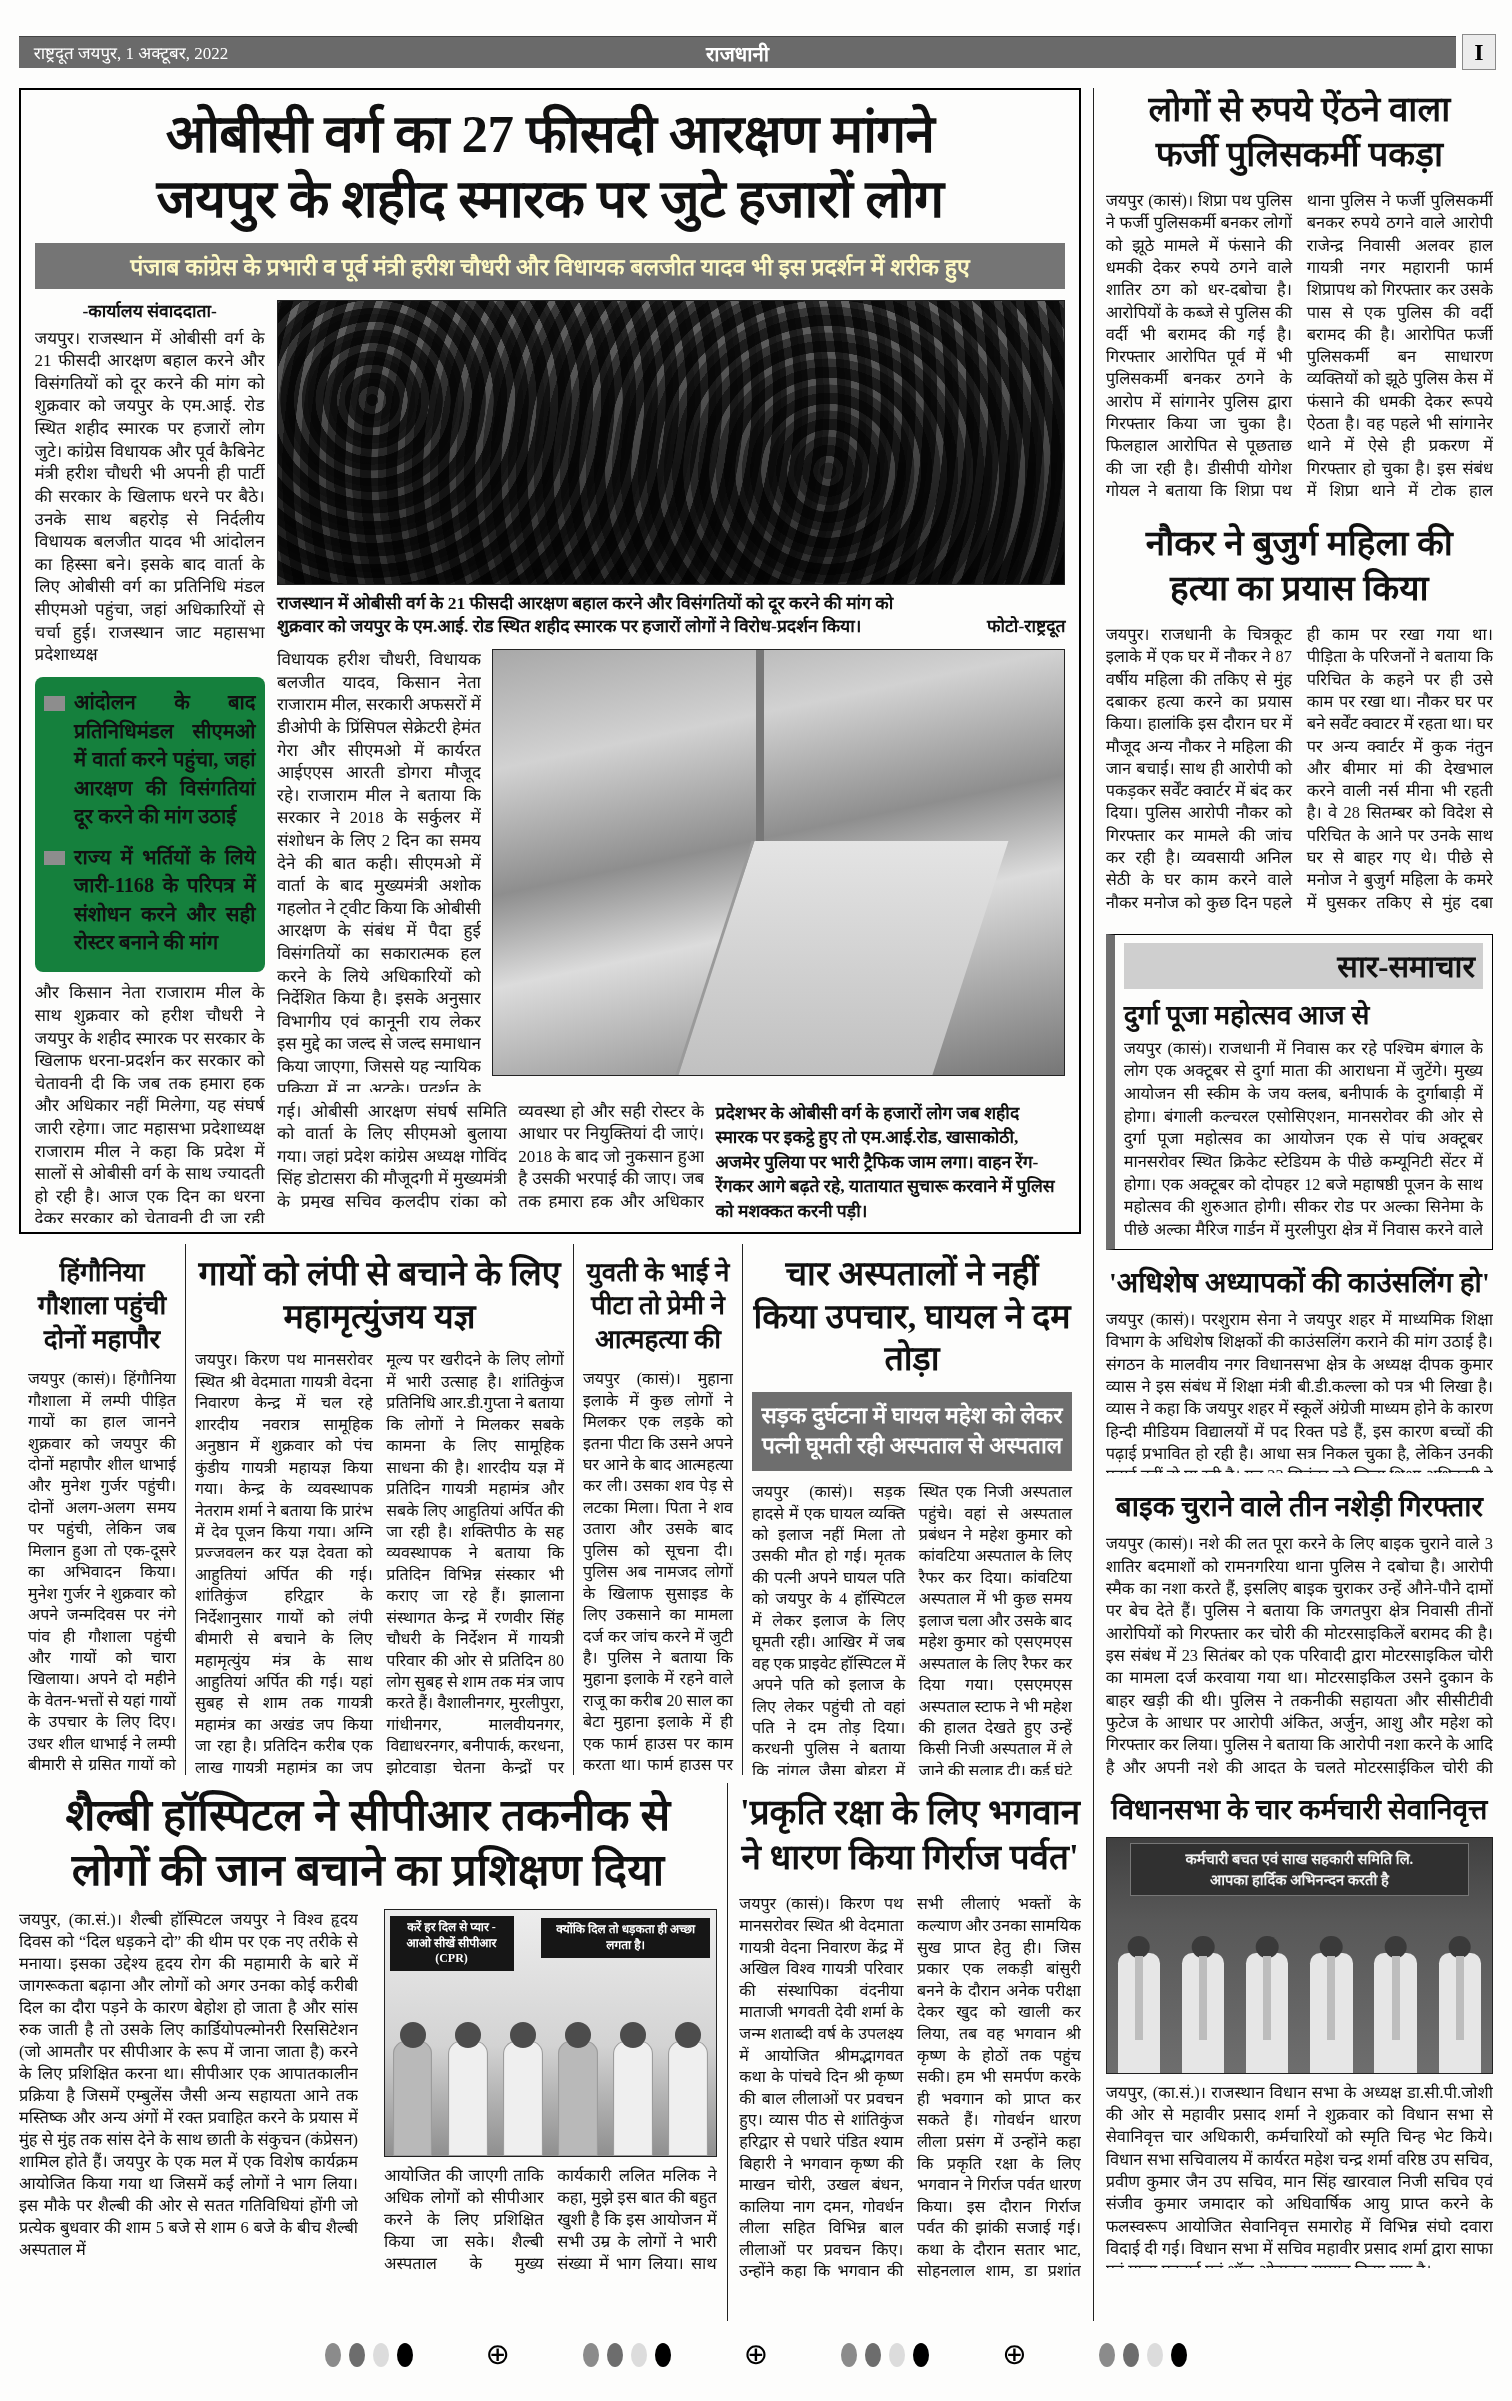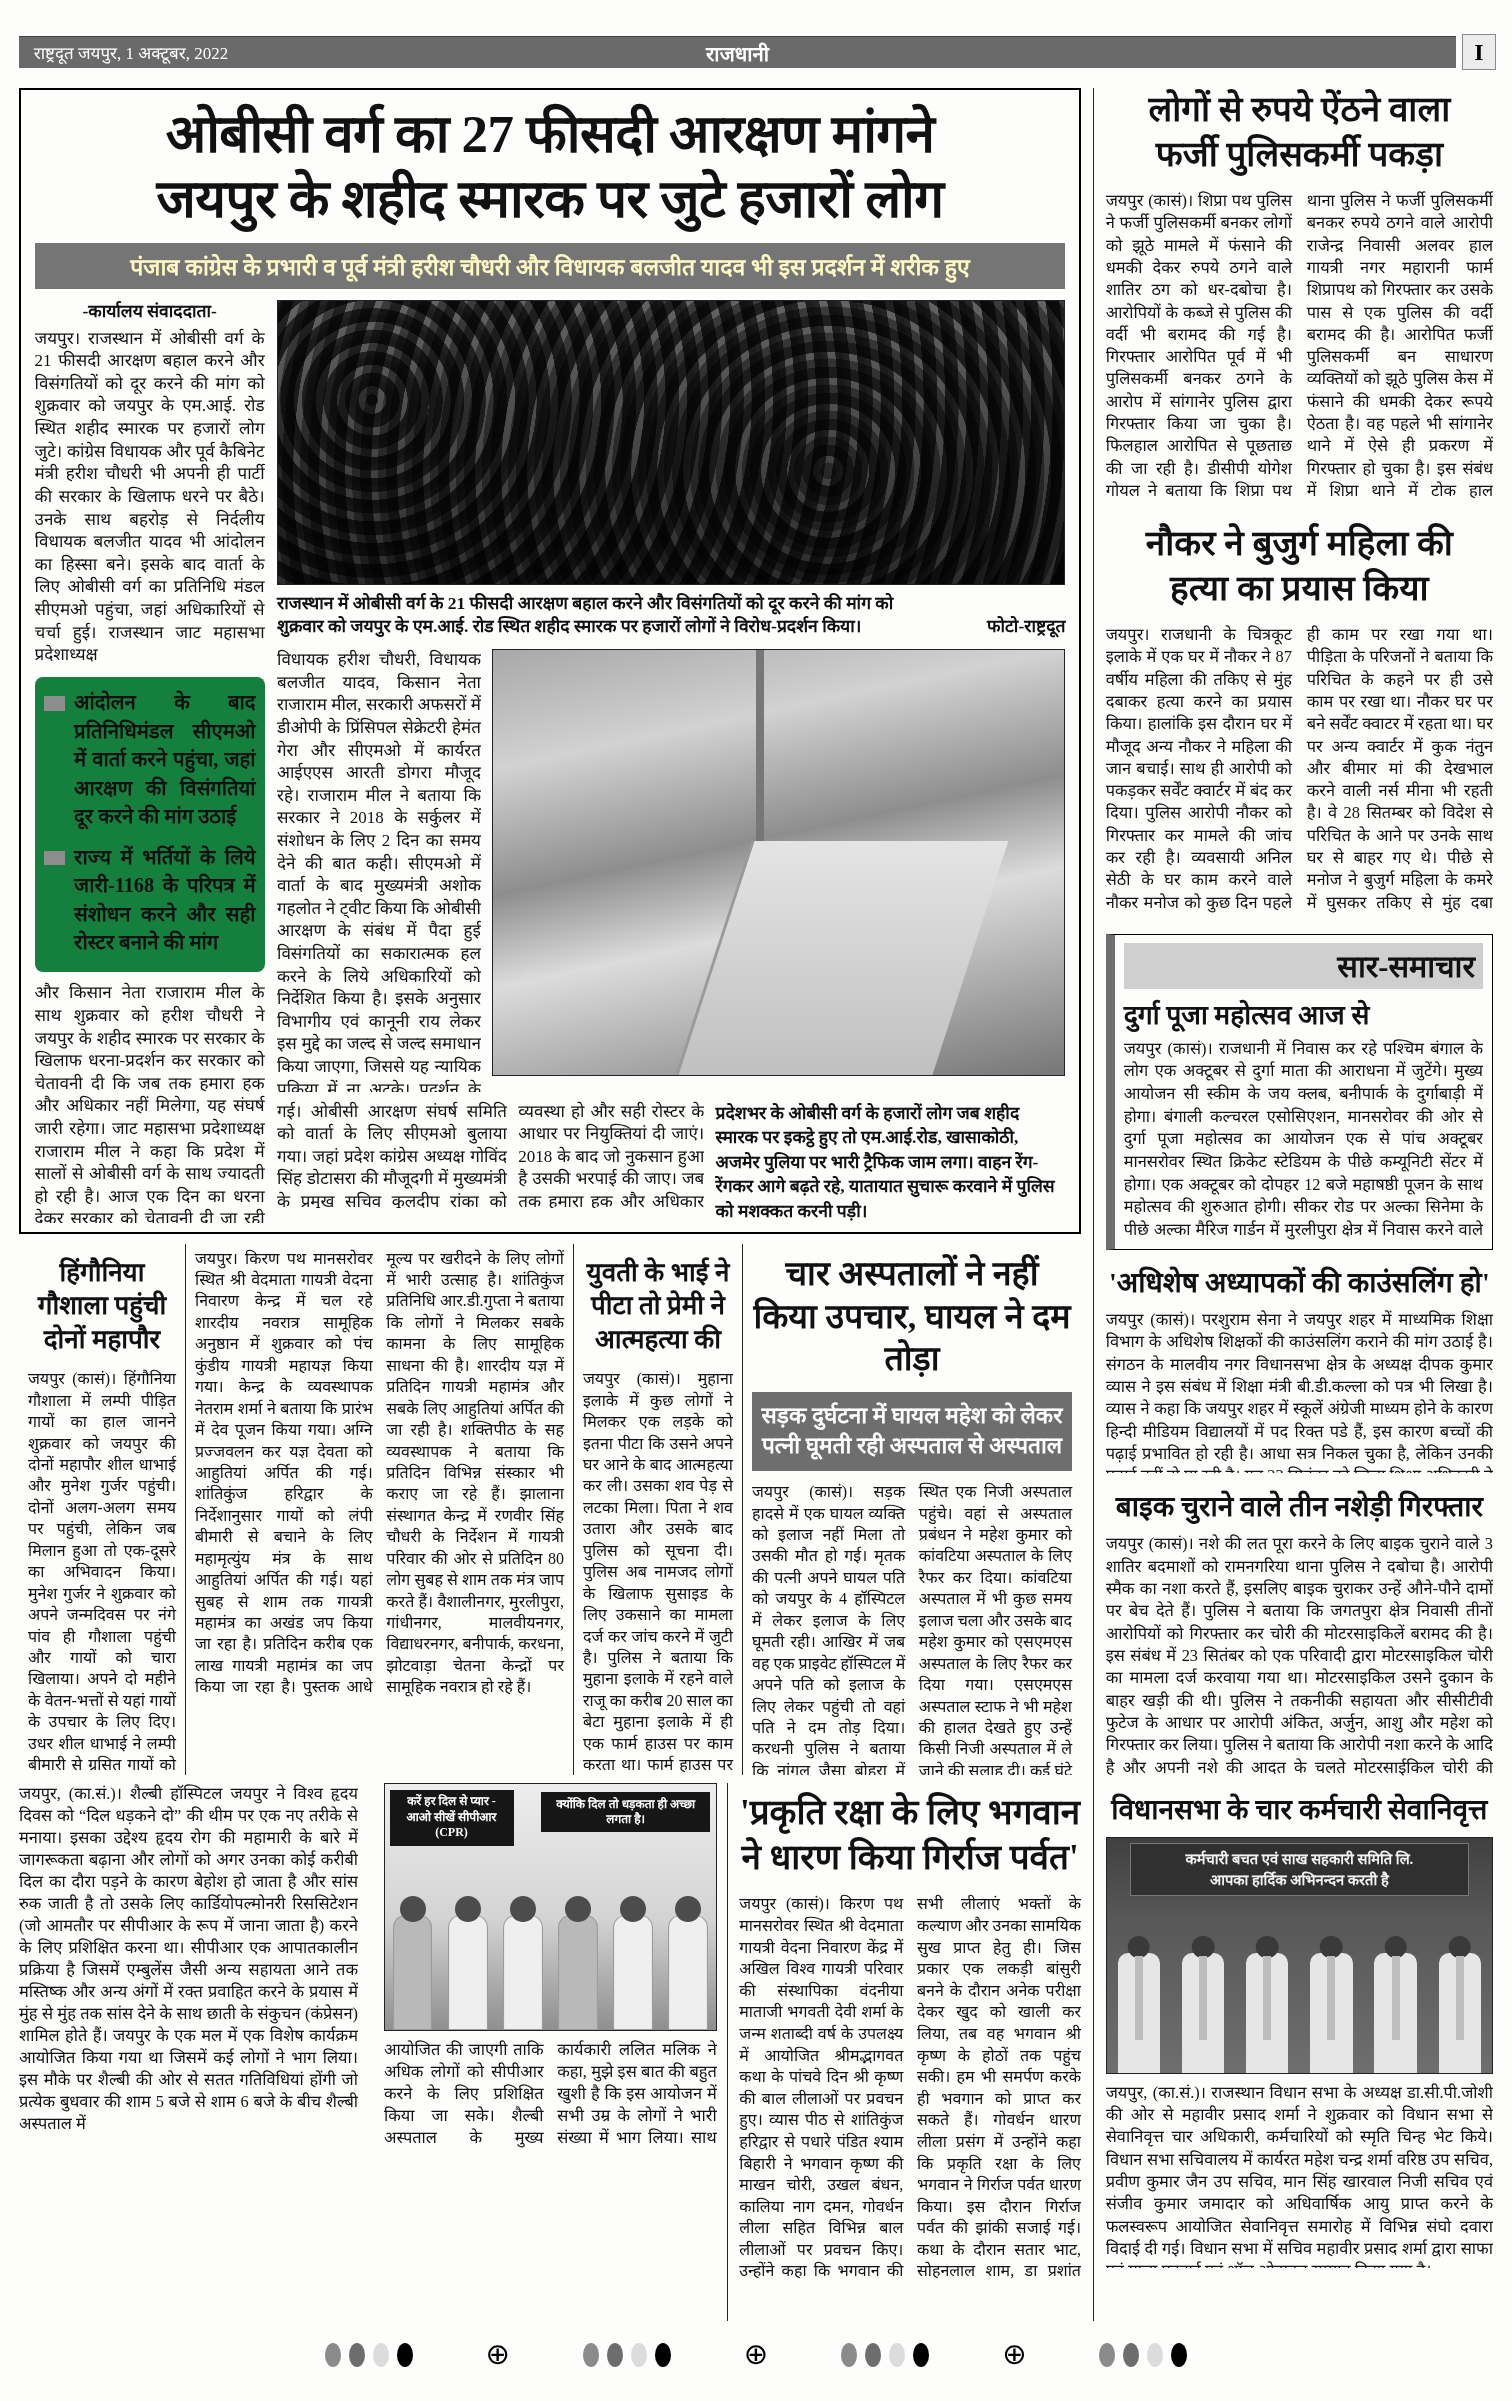--- a/index.html
+++ b/index.html
@@ -185,20 +185,21 @@
           </div>
         </div>
       </div>
 
       <div class="middle-band">
         <div class="mcell">
           <div class="m-headline">हिंगौनिया गौशाला पहुंची दोनों महापौर</div>
           <div class="m-body">जयपुर (कासं)। हिंगौनिया गौशाला में लम्पी पीड़ित गायों का हाल जानने शुक्रवार को जयपुर की दोनों महापौर शील धाभाई और मुनेश गुर्जर पहुंची। दोनों अलग-अलग समय पर पहुंची, लेकिन जब मिलान हुआ तो एक-दूसरे का अभिवादन किया। मुनेश गुर्जर ने शुक्रवार को अपने जन्मदिवस पर नंगे पांव ही गौशाला पहुंची और गायों को चारा खिलाया। अपने दो महीने के वेतन-भत्तों से यहां गायों के उपचार के लिए दिए। उधर शील धाभाई ने लम्पी बीमारी से ग्रसित गायों को देखा और उन्हें आयुर्वेदिक लड्डू के साथ ही चारा खिलाया। महापौर व अधिकारियों और यहां का प्रबंधन संभाल रही संस्था के पदाधिकारियों से कहा कि यहां गायों की देखभाल में कोई कमी नहीं होनी चाहिए। दोनों महापौर ने कहा कि वे राज्य सरकार को पत्र लिखकर सहायता की मांग करेंगी।</div>
         </div>
         <div class="mcell">
+          <div class="m-headline-wide">गायों को लंपी से बचाने के लिए महामृत्युंजय यज्ञ</div>
           <div class="m-body twocol">
             <span>जयपुर। किरण पथ मानसरोवर स्थित श्री वेदमाता गायत्री वेदना निवारण केन्द्र में चल रहे शारदीय नवरात्र सामूहिक अनुष्ठान में शुक्रवार को पंच कुंडीय गायत्री महायज्ञ किया गया। केन्द्र के व्यवस्थापक नेतराम शर्मा ने बताया कि प्रारंभ में देव पूजन किया गया। अग्नि प्रज्जवलन कर यज्ञ देवता को आहुतियां अर्पित की गई। शांतिकुंज हरिद्वार के निर्देशानुसार गायों को लंपी बीमारी से बचाने के लिए महामृत्युंय मंत्र के साथ आहुतियां अर्पित की गई। यहां सुबह से शाम तक गायत्री महामंत्र का अखंड जप किया जा रहा है। प्रतिदिन करीब एक लाख गायत्री महामंत्र का जप किया जा रहा है। पुस्तक आधे मूल्य पर खरीदने के लिए लोगों में भारी उत्साह है। शांतिकुंज</span>
             <span>प्रतिनिधि आर.डी.गुप्ता ने बताया कि लोगों ने मिलकर सबके कामना के लिए सामूहिक साधना की है। शारदीय यज्ञ में प्रतिदिन गायत्री महामंत्र और सबके लिए आहुतियां अर्पित की जा रही है। शक्तिपीठ के सह व्यवस्थापक ने बताया कि प्रतिदिन विभिन्न संस्कार भी कराए जा रहे हैं। झालाना संस्थागत केन्द्र में रणवीर सिंह चौधरी के निर्देशन में गायत्री परिवार की ओर से प्रतिदिन 80 लोग सुबह से शाम तक मंत्र जाप करते हैं। वैशालीनगर, मुरलीपुरा, गांधीनगर, मालवीयनगर, विद्याधरनगर, बनीपार्क, करधना, झोटवाड़ा चेतना केन्द्रों पर सामूहिक नवरात्र हो रहे हैं।</span>
           </div>
         </div>
         <div class="mcell">
           <div class="m-headline">युवती के भाई ने पीटा तो प्रेमी ने आत्महत्या की</div>
           <div class="m-body">जयपुर (कासं)। मुहाना इलाके में कुछ लोगों ने मिलकर एक लड़के को इतना पीटा कि उसने अपने घर आने के बाद आत्महत्या कर ली। उसका शव पेड़ से लटका मिला। पिता ने शव उतारा और उसके बाद पुलिस को सूचना दी। पुलिस अब नामजद लोगों के खिलाफ सुसाइड के लिए उकसाने का मामला दर्ज कर जांच करने में जुटी है। पुलिस ने बताया कि मुहाना इलाके में रहने वाले राजू का करीब 20 साल का बेटा मुहाना इलाके में ही एक फार्म हाउस पर काम करता था। फार्म हाउस पर अन्य सर्वेंट भी रखे गए थे, जिनके अलग-अलग काम थे। आरोप है कि वहां काम करने वाली युवती से प्रेम प्रसंग के चलते युवती के भाई और साथियों ने उसके बेटे को बंधक बनाकर पीटा। इसके बाद भी वह काम पर लौटा। देर शाम में बेटा शाम को घर लौटा, कुछ देर बाद उसने फांसी लगा ली।</div>
         </div>
         <div class="mcell">
@@ -206,20 +207,24 @@
           <div class="gray-subhead">सड़क दुर्घटना में घायल महेश को लेकर पत्नी घूमती रही अस्पताल से अस्पताल</div>
           <div class="m-body twocol">
             <span>जयपुर (कासं)। सड़क हादसे में एक घायल व्यक्ति को इलाज नहीं मिला तो उसकी मौत हो गई। मृतक की पत्नी अपने घायल पति को जयपुर के 4 हॉस्पिटल में लेकर इलाज के लिए घूमती रही। आखिर में जब वह एक प्राइवेट हॉस्पिटल में अपने पति को इलाज के लिए लेकर पहुंची तो वहां पति ने दम तोड़ दिया। करधनी पुलिस ने बताया कि नांगल जैसा बोहरा में रहने वाले महेश कुमार सैनी का सड़क हादसे में घायल होने के बाद इलाज नहीं हो सका। हादसे की जानकारी मिली तो वे लोग घायल महेश कुमार को लेकर विद्याधर नगर</span>
             <span>इलाके में स्थित एक निजी अस्पताल पहुंचे। वहां से अस्पताल प्रबंधन ने महेश कुमार को कांवटिया अस्पताल के लिए रैफर कर दिया। कांवटिया अस्पताल में भी कुछ समय इलाज चला और उसके बाद महेश कुमार को एसएमएस अस्पताल के लिए रैफर कर दिया गया। एसएमएस अस्पताल स्टाफ ने भी महेश की हालत देखते हुए उन्हें किसी निजी अस्पताल में ले जाने की सलाह दी। कई घंटे इलाज के बाद भी हालत नहीं सुधरी और महेश ने दम तोड़ दिया। पुलिस ने गैर इरादतन हत्या का मामला दर्ज कर जांच शुरू कर दी है।</span>
           </div>
         </div>
       </div>
 
       <div class="bottom-band">
         <div class="b-left">
+          <div class="b-headline">
+            <div>शैल्बी हॉस्पिटल ने सीपीआर तकनीक से</div>
+            <div>लोगों की जान बचाने का प्रशिक्षण दिया</div>
+          </div>
           <div class="shelby-row">
             <div class="shelby-col1">जयपुर, (का.सं.)। शैल्बी हॉस्पिटल जयपुर ने विश्व हृदय दिवस को “दिल धड़कने दो” की थीम पर एक नए तरीके से मनाया। इसका उद्देश्य हृदय रोग की महामारी के बारे में जागरूकता बढ़ाना और लोगों को अगर उनका कोई करीबी दिल का दौरा पड़ने के कारण बेहोश हो जाता है और सांस रुक जाती है तो उसके लिए कार्डियोपल्मोनरी रिससिटेशन (जो आमतौर पर सीपीआर के रूप में जाना जाता है) करने के लिए प्रशिक्षित करना था। सीपीआर एक आपातकालीन प्रक्रिया है जिसमें एम्बुलेंस जैसी अन्य सहायता आने तक मस्तिष्क और अन्य अंगों में रक्त प्रवाहित करने के प्रयास में मुंह से मुंह तक सांस देने के साथ छाती के संकुचन (कंप्रेसन) शामिल होते हैं। जयपुर के एक मल में एक विशेष कार्यक्रम आयोजित किया गया था जिसमें कई लोगों ने भाग लिया। इस मौके पर शैल्बी की ओर से सतत गतिविधियां होंगी जो प्रत्येक बुधवार की शाम 5 बजे से शाम 6 बजे के बीच शैल्बी अस्पताल में</div>
             <div class="shelby-right">
               <div class="photo-frame photo-shelby">
                 <div class="banner banner-left">करें हर दिल से प्यार - आओ सीखें सीपीआर (CPR)</div>
                 <div class="banner banner-right">क्योंकि दिल तो धड़कता ही अच्छा लगता है।</div>
                 <div class="people-row">
                   <div class="person dark"></div>
                   <div class="person"></div>
                   <div class="person"></div>

